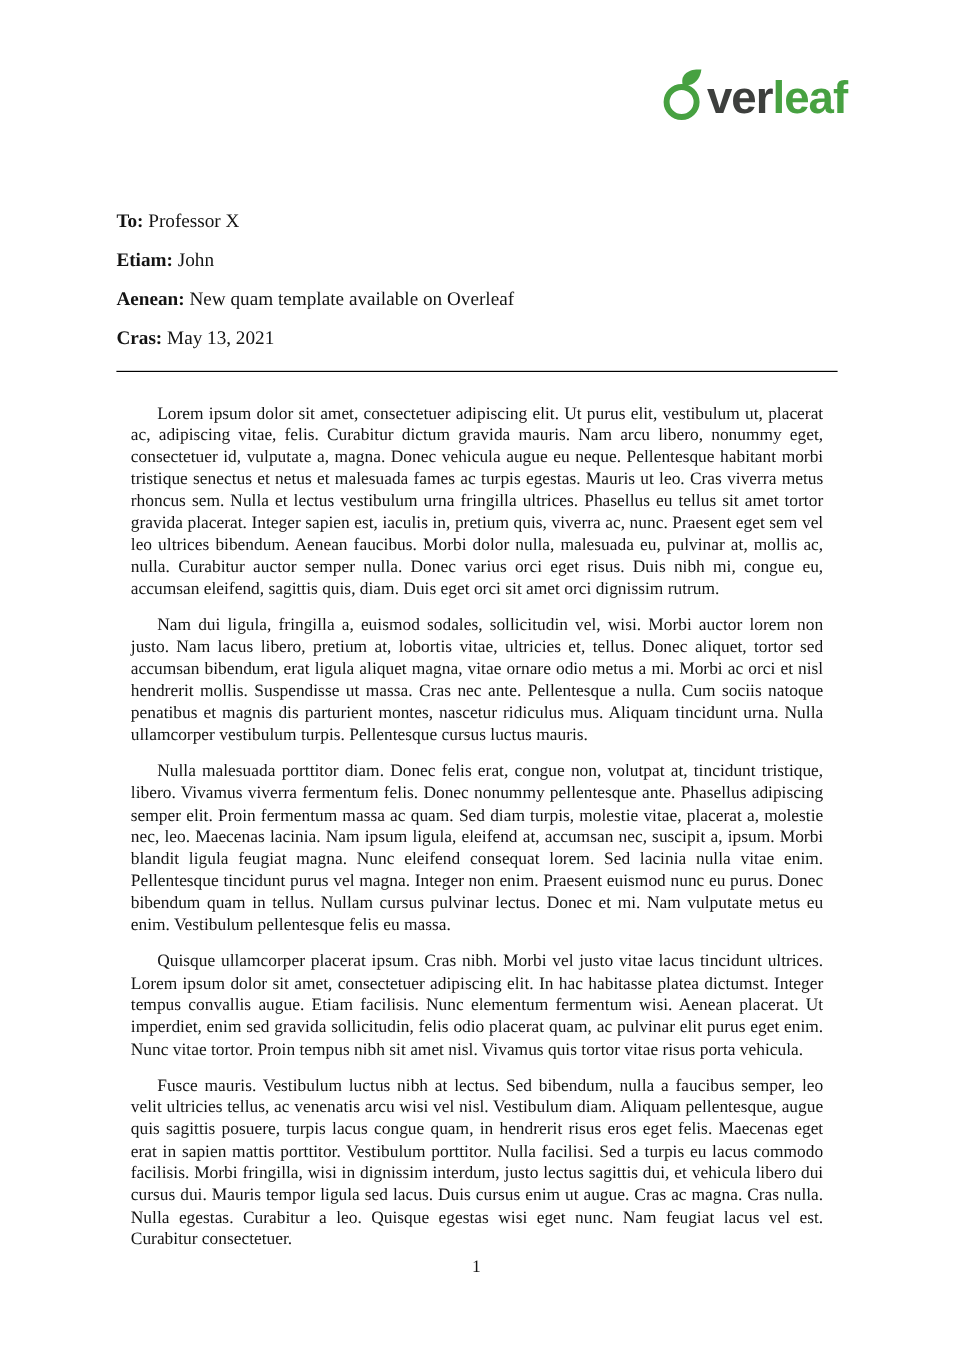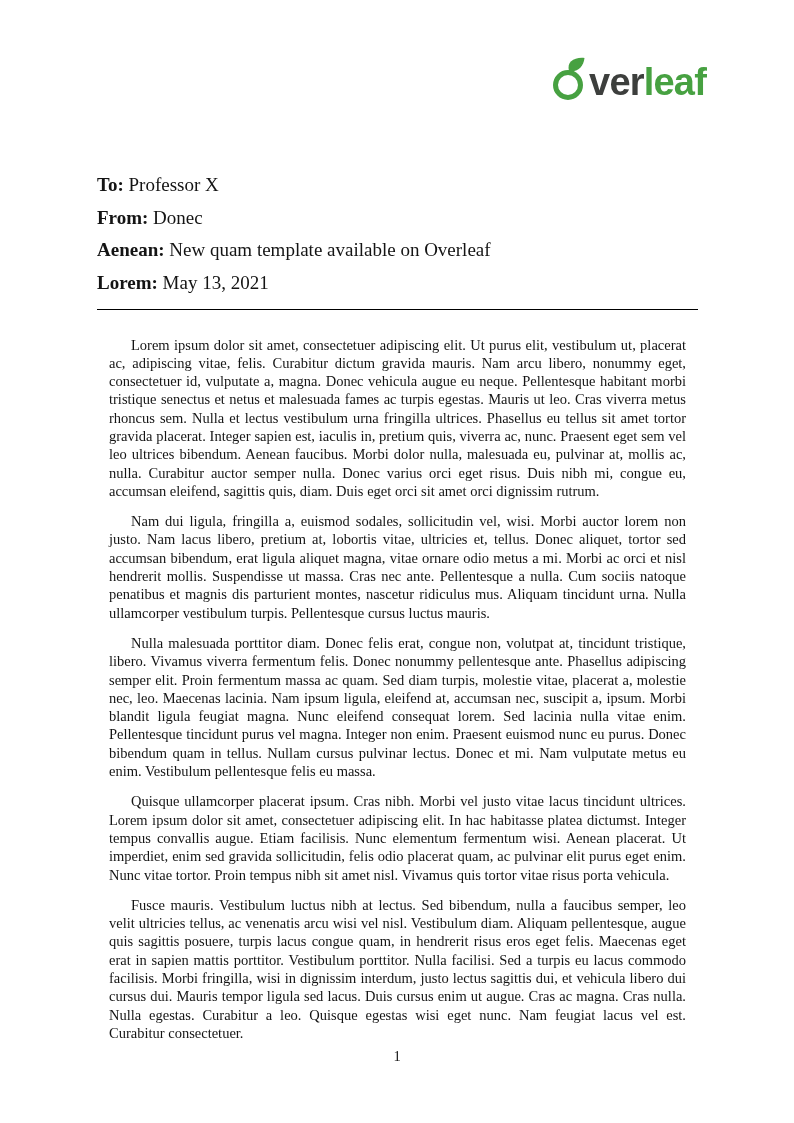--- a/index.html
+++ b/index.html
@@ -34,21 +34,21 @@
   .logo-leaf { color: #47A141; }
 
   
   .content {
     position: absolute;
     left: 97px;
     top: 176px;
     width: 601px;
   }
   .memo-row {
-    font-size: 19px;
+    font-size: 16px;
     line-height: 18px;
     margin: 0 0 14.5px 0;
   }
   .memo-row b { font-weight: 700; }
 
   .rule {
     border: none;
     border-top: 1.5px solid #000;
     margin: 17px 0 0 0;
   }
@@ -85,25 +85,25 @@
       <path d="M20 15 C 17.5 6, 25 1, 35.5 2 C 34.5 10.5, 29 16.5, 20 15 Z" fill="#47A141"></path>
     </svg>
   </span>
   <span class="logo-word"><span class="logo-ver">ver</span><span class="logo-leaf">leaf</span></span>
 </div>
 
 <div class="content">
 
   <p class="memo-row"><b>To:</b> <span>Professor X</span></p>
 
-  <p class="memo-row"><b>From:</b> <span>Donec</span></p>
+  <p class="memo-row"><b>Etiam:</b> <span>John</span></p>
 
   <p class="memo-row"><b>Aenean:</b> <span>New quam template available on Overleaf</span></p>
 
-  <p class="memo-row"><b>Lorem:</b> <span>May 13, 2021</span></p>
+  <p class="memo-row"><b>Cras:</b> <span>May 13, 2021</span></p>
 
   <hr class="rule">
 
   <div class="bodytext">
     <p>Lorem ipsum dolor sit amet, consectetuer adipiscing elit. Ut purus elit, vestibulum ut, placerat ac, adipiscing vitae, felis. Curabitur dictum gravida mauris. Nam arcu libero, nonummy eget, consectetuer id, vulputate a, magna. Donec vehicula augue eu neque. Pellentesque habitant morbi tristique senectus et netus et malesuada fames ac turpis egestas. Mauris ut leo. Cras viverra metus rhoncus sem. Nulla et lectus vestibulum urna fringilla ultrices. Phasellus eu tellus sit amet tortor gravida placerat. Integer sapien est, iaculis in, pretium quis, viverra ac, nunc. Praesent eget sem vel leo ultrices bibendum. Aenean faucibus. Morbi dolor nulla, malesuada eu, pulvinar at, mollis ac, nulla. Curabitur auctor semper nulla. Donec varius orci eget risus. Duis nibh mi, congue eu, accumsan eleifend, sagittis quis, diam. Duis eget orci sit amet orci dignissim rutrum.</p>
     <p>Nam dui ligula, fringilla a, euismod sodales, sollicitudin vel, wisi. Morbi auctor lorem non justo. Nam lacus libero, pretium at, lobortis vitae, ultricies et, tellus. Donec aliquet, tortor sed accumsan bibendum, erat ligula aliquet magna, vitae ornare odio metus a mi. Morbi ac orci et nisl hendrerit mollis. Suspendisse ut massa. Cras nec ante. Pellentesque a nulla. Cum sociis natoque penatibus et magnis dis parturient montes, nascetur ridiculus mus. Aliquam tincidunt urna. Nulla ullamcorper vestibulum turpis. Pellentesque cursus luctus mauris.</p>
     <p>Nulla malesuada porttitor diam. Donec felis erat, congue non, volutpat at, tincidunt tristique, libero. Vivamus viverra fermentum felis. Donec nonummy pellentesque ante. Phasellus adipiscing semper elit. Proin fermentum massa ac quam. Sed diam turpis, molestie vitae, placerat a, molestie nec, leo. Maecenas lacinia. Nam ipsum ligula, eleifend at, accumsan nec, suscipit a, ipsum. Morbi blandit ligula feugiat magna. Nunc eleifend consequat lorem. Sed lacinia nulla vitae enim. Pellentesque tincidunt purus vel magna. Integer non enim. Praesent euismod nunc eu purus. Donec bibendum quam in tellus. Nullam cursus pulvinar lectus. Donec et mi. Nam vulputate metus eu enim. Vestibulum pellentesque felis eu massa.</p>
     <p>Quisque ullamcorper placerat ipsum. Cras nibh. Morbi vel justo vitae lacus tincidunt ultrices. Lorem ipsum dolor sit amet, consectetuer adipiscing elit. In hac habitasse platea dictumst. Integer tempus convallis augue. Etiam facilisis. Nunc elementum fermentum wisi. Aenean placerat. Ut imperdiet, enim sed gravida sollicitudin, felis odio placerat quam, ac pulvinar elit purus eget enim. Nunc vitae tortor. Proin tempus nibh sit amet nisl. Vivamus quis tortor vitae risus porta vehicula.</p>
     <p>Fusce mauris. Vestibulum luctus nibh at lectus. Sed bibendum, nulla a faucibus semper, leo velit ultricies tellus, ac venenatis arcu wisi vel nisl. Vestibulum diam. Aliquam pellentesque, augue quis sagittis posuere, turpis lacus congue quam, in hendrerit risus eros eget felis. Maecenas eget erat in sapien mattis porttitor. Vestibulum porttitor. Nulla facilisi. Sed a turpis eu lacus commodo facilisis. Morbi fringilla, wisi in dignissim interdum, justo lectus sagittis dui, et vehicula libero dui cursus dui. Mauris tempor ligula sed lacus. Duis cursus enim ut augue. Cras ac magna. Cras nulla. Nulla egestas. Curabitur a leo. Quisque egestas wisi eget nunc. Nam feugiat lacus vel est. Curabitur consectetuer.</p>
   </div>

